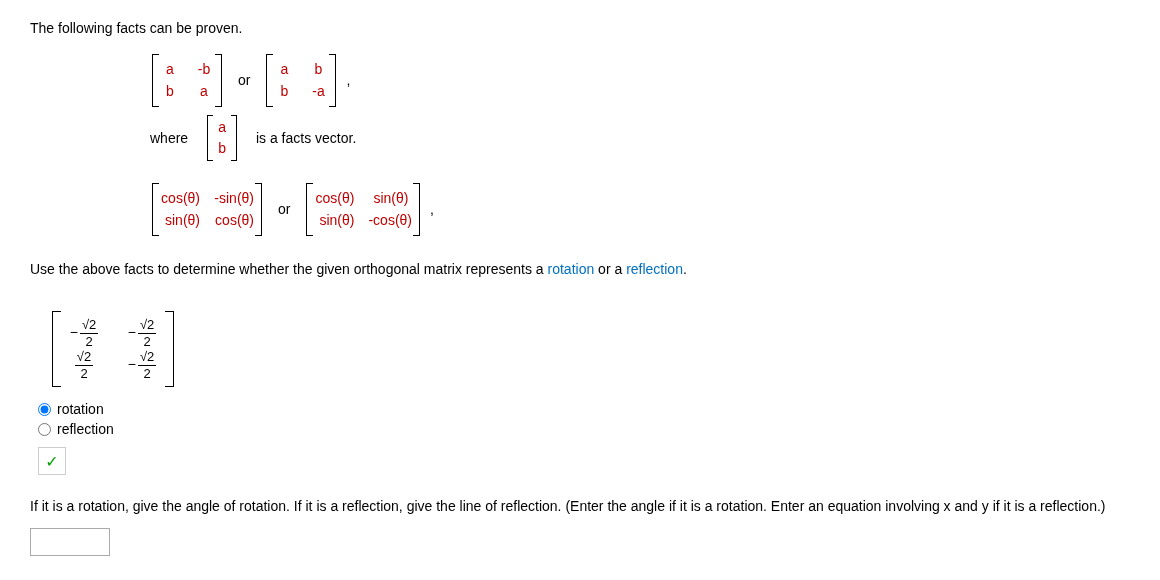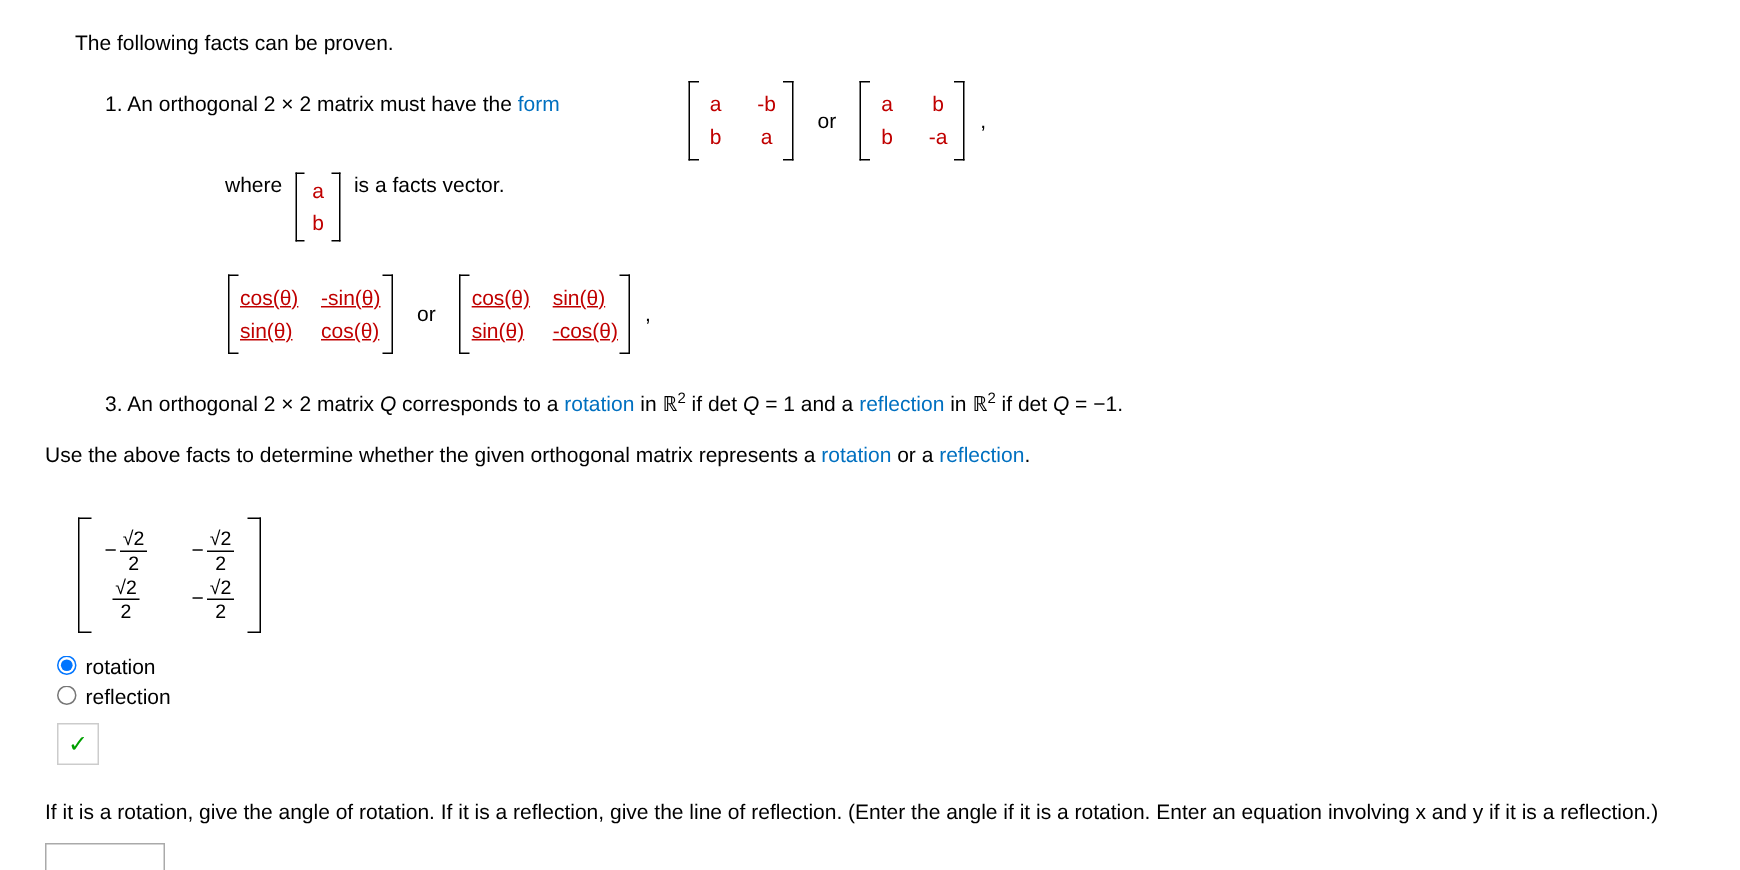--- a/index.html
+++ b/index.html
@@ -5,21 +5,21 @@
     * { margin: 0; padding: 0; box-sizing: border-box; }
     body {
       font-family: Arial, sans-serif;
       font-size: 14px;
       color: #000;
       background: #fff;
       padding: 20px 30px;
       width: 1160px;
       min-height: 580px;
     }
-    .intro { margin-bottom: 10px; margin-left: 20px; }
+    .intro { margin-bottom: 10px; }
     .facts-list { margin-left: 40px; }
     .fact-item { margin-bottom: 14px; }
     .blue { color: #0070c0; }
     .red { color: #c00000; }
     .matrix-wrap {
       display: inline-flex;
       align-items: center;
       gap: 8px;
       margin: 8px 0 8px 80px;
     }
@@ -54,21 +54,21 @@
     .matrix-row {
       display: flex;
       gap: 14px;
       line-height: 1.6;
     }
     .matrix-cell {
       min-width: 20px;
       text-align: center;
     }
     .or-text { margin: 0 6px; }
-    .where-line { margin-left: 80px; margin-bottom: 4px; display: flex; align-items: flex-start; gap: 6px; }
+    .where-line { margin-left: 80px; margin-bottom: 4px; display: flex; align-items: center; gap: 16px; }
     .small-matrix {
       display: inline-flex;
       flex-direction: column;
       position: relative;
       padding: 2px 8px;
       margin: 0 2px;
     }
     .small-matrix::before {
       content: '';
       position: absolute;
@@ -172,36 +172,34 @@
       margin-bottom: 10px;
     }
     .answer-input {
       width: 80px;
       height: 28px;
       border: 1px solid #aaa;
       padding: 2px 4px;
     }
     .trig-cell {
       min-width: 40px;
-      text-align: left;
-      text-decoration: underline;
+      text-align: right;
     }
     sup { font-size: 10px; vertical-align: super; }
   </style>
 </head>
 <body>
 
 
 
 <p class="intro">The following facts can be proven.</p>
 
 <div class="facts-list">
 
   <div class="fact-item">
-    <span>1. An orthogonal 2 × 2 matrix must have the <span class="blue">form</span></span>
     <div class="matrix-wrap">
       <div class="matrix">
         <div class="matrix-row">
           <span class="matrix-cell red">a</span>
           <span class="matrix-cell red">-b</span>
         </div>
         <div class="matrix-row">
           <span class="matrix-cell red">b</span>
           <span class="matrix-cell red">a</span>
         </div>
@@ -249,23 +247,20 @@
         </div>
         <div class="matrix-row">
           <span class="trig-cell red">sin(θ)</span>
           <span class="trig-cell red">-cos(θ)</span>
         </div>
       </div>
       <span>,</span>
     </div>
   </div>
 
-  <div class="fact-item fact3-line">
-    <span>3. An orthogonal 2 × 2 matrix <em>Q</em> corresponds to a <span class="blue">rotation</span> in ℝ<sup>2</sup> if det <em>Q</em> = 1 and a <span class="blue">reflection</span> in ℝ<sup>2</sup> if det <em>Q</em> = −1.</span>
-  </div>
 </div>
 
 
 <p class="use-line">Use the above facts to determine whether the given orthogonal matrix represents a <span class="blue">rotation</span> or a <span class="blue">reflection</span>.</p>
 
 
 <div class="big-matrix-wrap">
   <div class="big-matrix">
     <div class="big-matrix-row">
       <span style="min-width:40px; text-align:center;">

